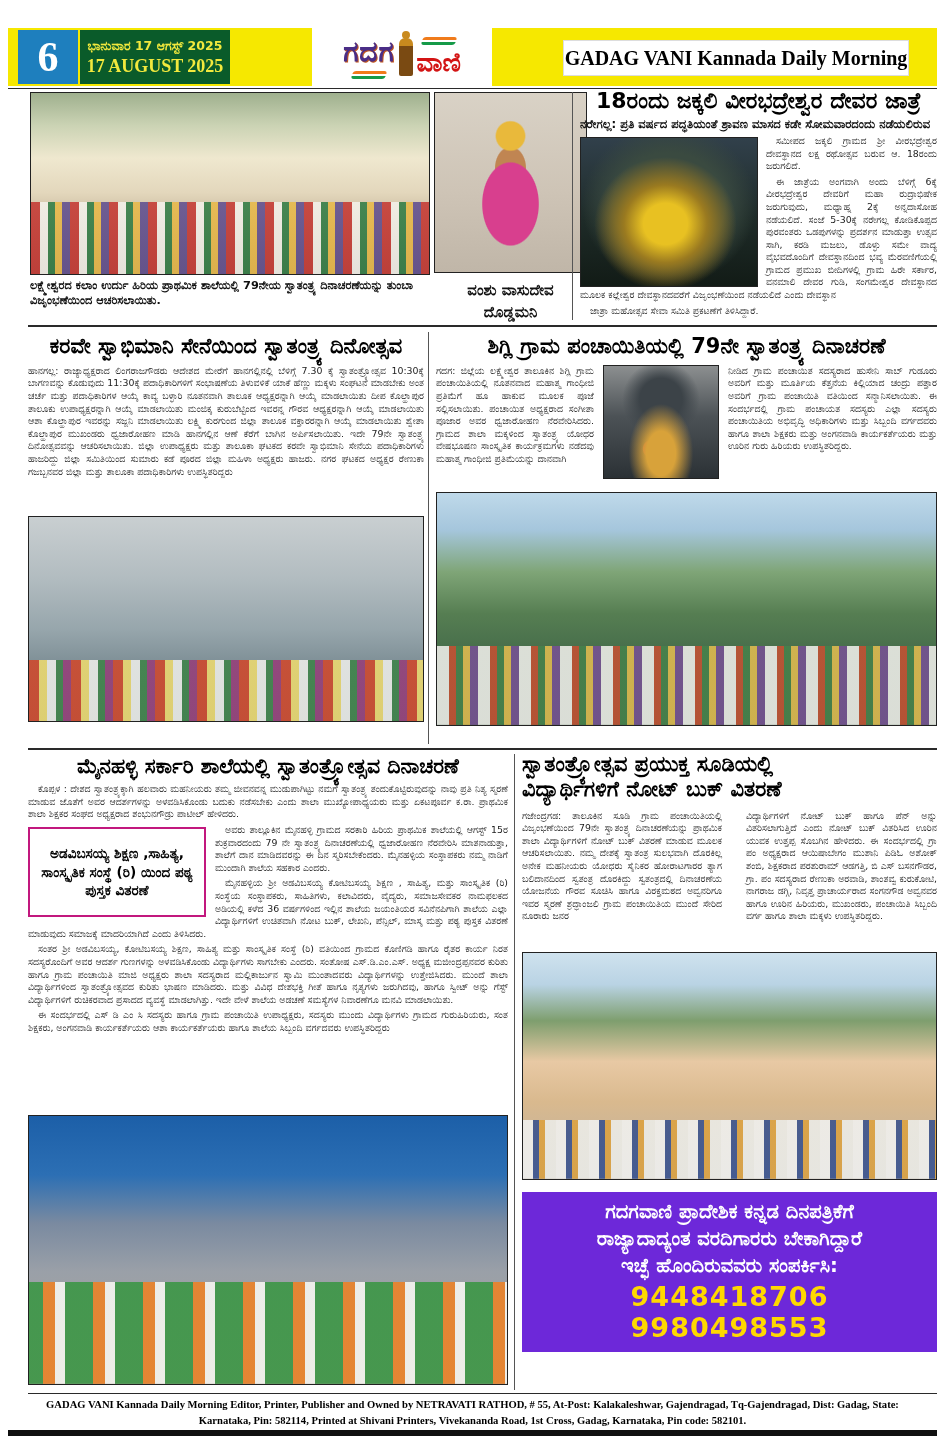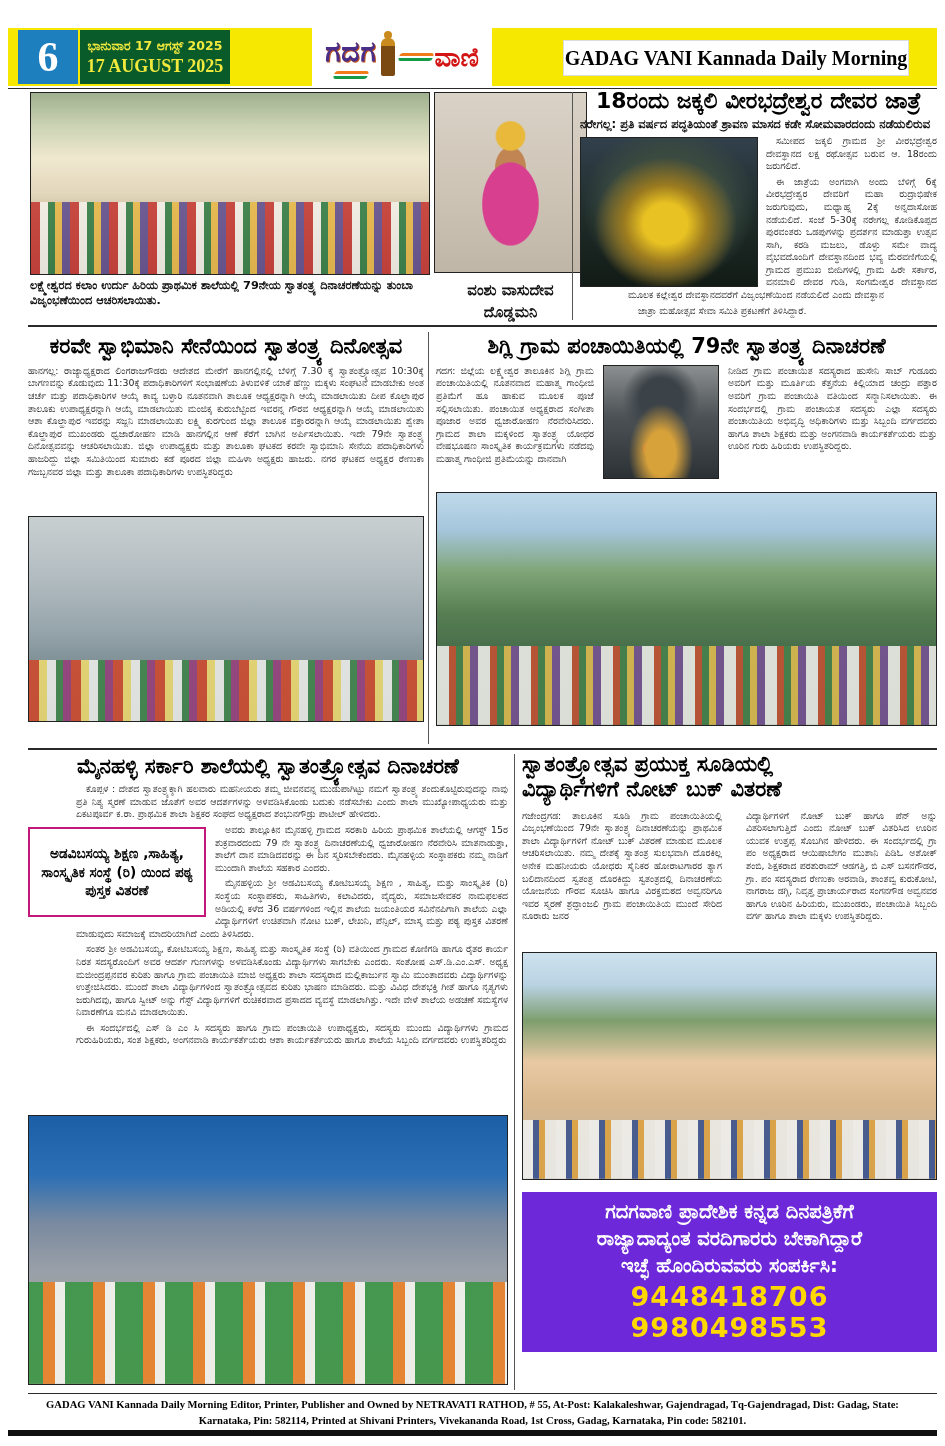--- a/index.html
+++ b/index.html
@@ -33,21 +33,21 @@
   .masthead {
     background:#fff; display:flex; align-items:center; justify-content:center;
     font-family:"Liberation Serif", serif; font-weight:bold; font-size:20px; color:#000;
     border:1px solid #ddd;
   }
 
   
   .headline  { font-weight:bold; color:#000; text-align:center; line-height:1.18; }
   .subhead   { font-weight:bold; color:#101010; }
   .body-txt  { font-size:9.4px; line-height:1.34; text-align:justify; color:#1c1c1c; }
-  .body-txt p { margin-bottom:3px; text-indent:10px;margin-left:48px; }
+  .body-txt p { margin-bottom:3px; text-indent:10px; }
   .caption   { font-size:11.3px; font-weight:bold; color:#101010; line-height:1.3; }
   .rule-h    { background:#2a2a2a; }
   .rule-v    { background:#555; }
 
   
   .photo { border:1px solid #222; overflow:hidden; }
   .ph-school {
     background:
       repeating-linear-gradient(90deg, rgba(196,52,48,.85) 0 9px, rgba(244,242,236,.85) 9px 17px, rgba(44,122,66,.85) 17px 24px, rgba(232,184,70,.85) 24px 31px, rgba(92,74,142,.85) 31px 39px) 0 100%/100% 40% no-repeat,
       linear-gradient(180deg,#9FB08E 0%,#CBD3B4 18%,#EFE8CF 36%,#E3D7BC 55%,#B9A98D 78%,#8E8270 100%);
@@ -130,21 +130,21 @@
     <div class="kn">ಭಾನುವಾರ 17 ಆಗಸ್ಟ್ 2025</div>
     <div class="en">17 AUGUST 2025</div>
   </div>
 
   <div class="abs logobox" style="left:312px;top:26px;width:180px;height:62px;">
     <div style="display:flex;flex-direction:column;align-items:center;gap:2px;">
       <span class="logo-kn1">ಗದಗ</span>
       <span class="logo-flag"></span>
     </div>
     <span class="logo-fig"></span>
-    <div style="display:flex;align-items:center;gap:2px;">
+    <div style="display:flex;flex-direction:column;align-items:center;gap:2px;">
       <span class="logo-flag"></span>
       <span class="logo-kn2">ವಾಣಿ</span>
     </div>
   </div>
 
   <div class="abs masthead" style="left:563px;top:40px;width:346px;height:36px;">GADAG VANI Kannada Daily Morning</div>
 
   <div class="abs rule-h" style="left:8px;top:88px;width:929px;height:1px;"></div>
 
   <div class="abs photo ph-school" style="left:30px;top:92px;width:400px;height:183px;"></div>

